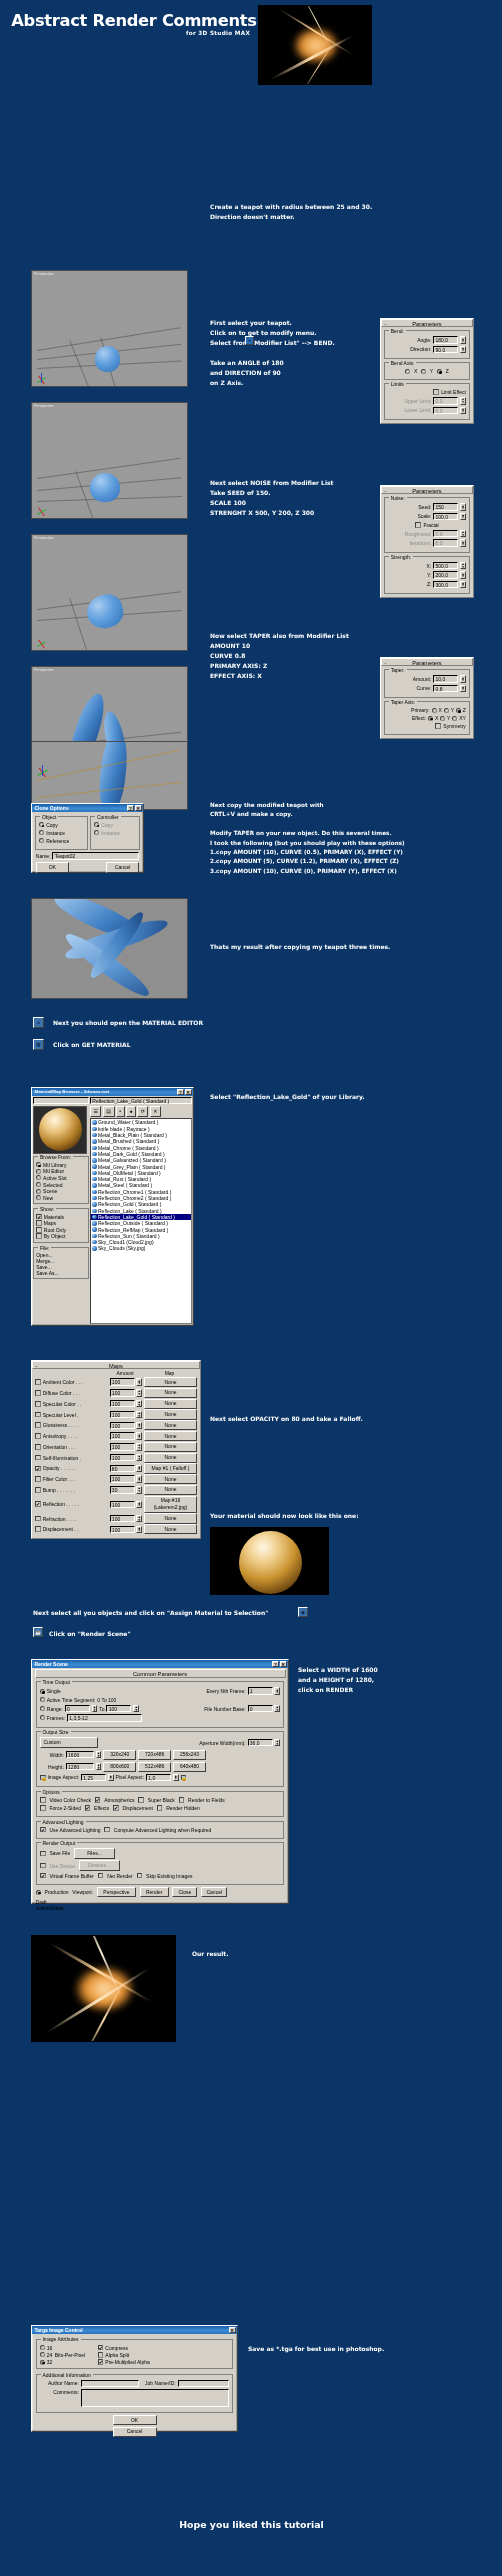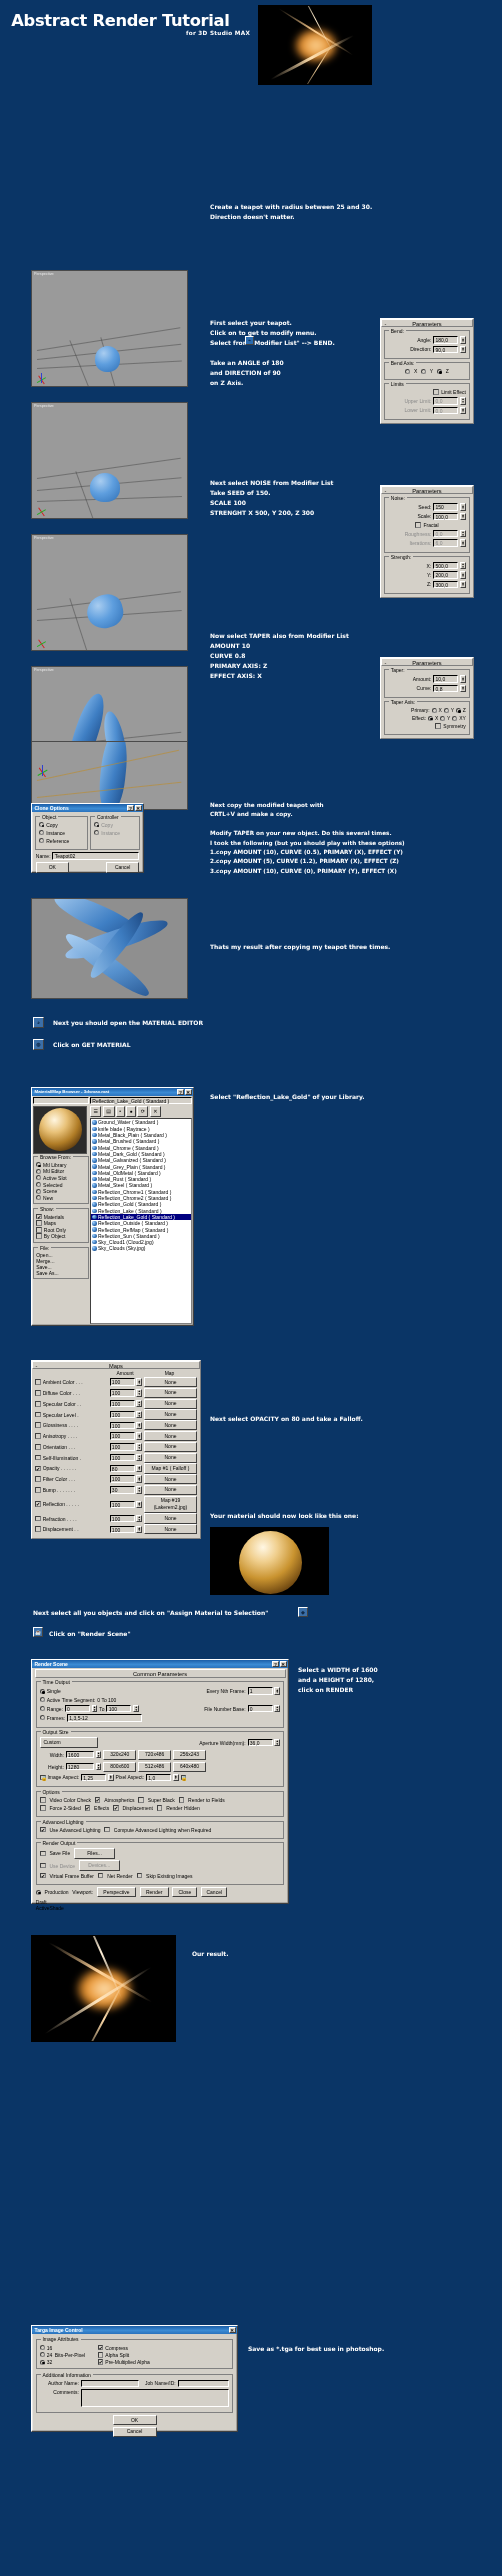--- a/index.html
+++ b/index.html
@@ -171,21 +171,21 @@
     display:flex; align-items:center; justify-content:center;
     font-size:5px; color:#102a4a; font-weight:bold;
   }
   .icobtn.sphere { background:#2b6cb0; }
 </style>
 </head>
 <body>
 
 <div class="page">
 
-  <div id="title">Abstract Render Tutorial</div>
+  <div id="title">Abstract Render Comments</div>
   <div id="subtitle">for 3D Studio MAX</div>
 
   <div class="render" style="left:258px; top:5px; width:114px; height:80px;">
     <div class="glow" style="left:35px;top:22px;width:44px;height:35px;background:radial-gradient(ellipse,#ffd89a 0%, #e08a2a 50%, rgba(120,40,0,0) 75%);"></div>
     <div class="streak" style="left:6.3px;top:50px;width:94px;height:2.5px;background:linear-gradient(90deg,rgba(255,210,140,0),#ffe0b0,rgba(255,180,80,0));transform:rotate(-28deg);"></div>
     <div class="streak" style="left:12.6px;top:25px;width:88px;height:1.9px;background:linear-gradient(90deg,rgba(255,210,140,0),#ffcf90,rgba(255,160,60,0));transform:rotate(32deg);"></div>
     <div class="streak" style="left:19px;top:12.6px;width:75px;height:1.3px;background:linear-gradient(90deg,rgba(255,230,180,0),#ffeccc,rgba(255,200,120,0));transform:rotate(62deg);"></div>
     <div class="streak" style="left:25px;top:60px;width:69px;height:1.3px;background:linear-gradient(90deg,rgba(255,200,120,0),#ffd9a0,rgba(200,110,20,0));transform:rotate(-58deg);"></div>
   </div>
 
@@ -996,15 +996,16 @@
         <span class="fld" style="flex:1; height:17.6px;"></span>
       </div>
     </div>
     <div style="display:flex; justify-content:center; gap:0; flex-direction:column; align-items:center; gap:1.3px;">
       <span class="btn" style="width:44px;">OK</span>
       <span class="btn" style="width:44px;">Cancel</span>
     </div>
   </div>
   <div class="note" style="left:248px; top:2344px; width:214px;">Save as *.tga for best use in photoshop.</div>
 
+  <div class="footer-text" style="top:2519px;">Hope you liked this tutorial</div>
 
 </div>
 
 
 </body></html>

